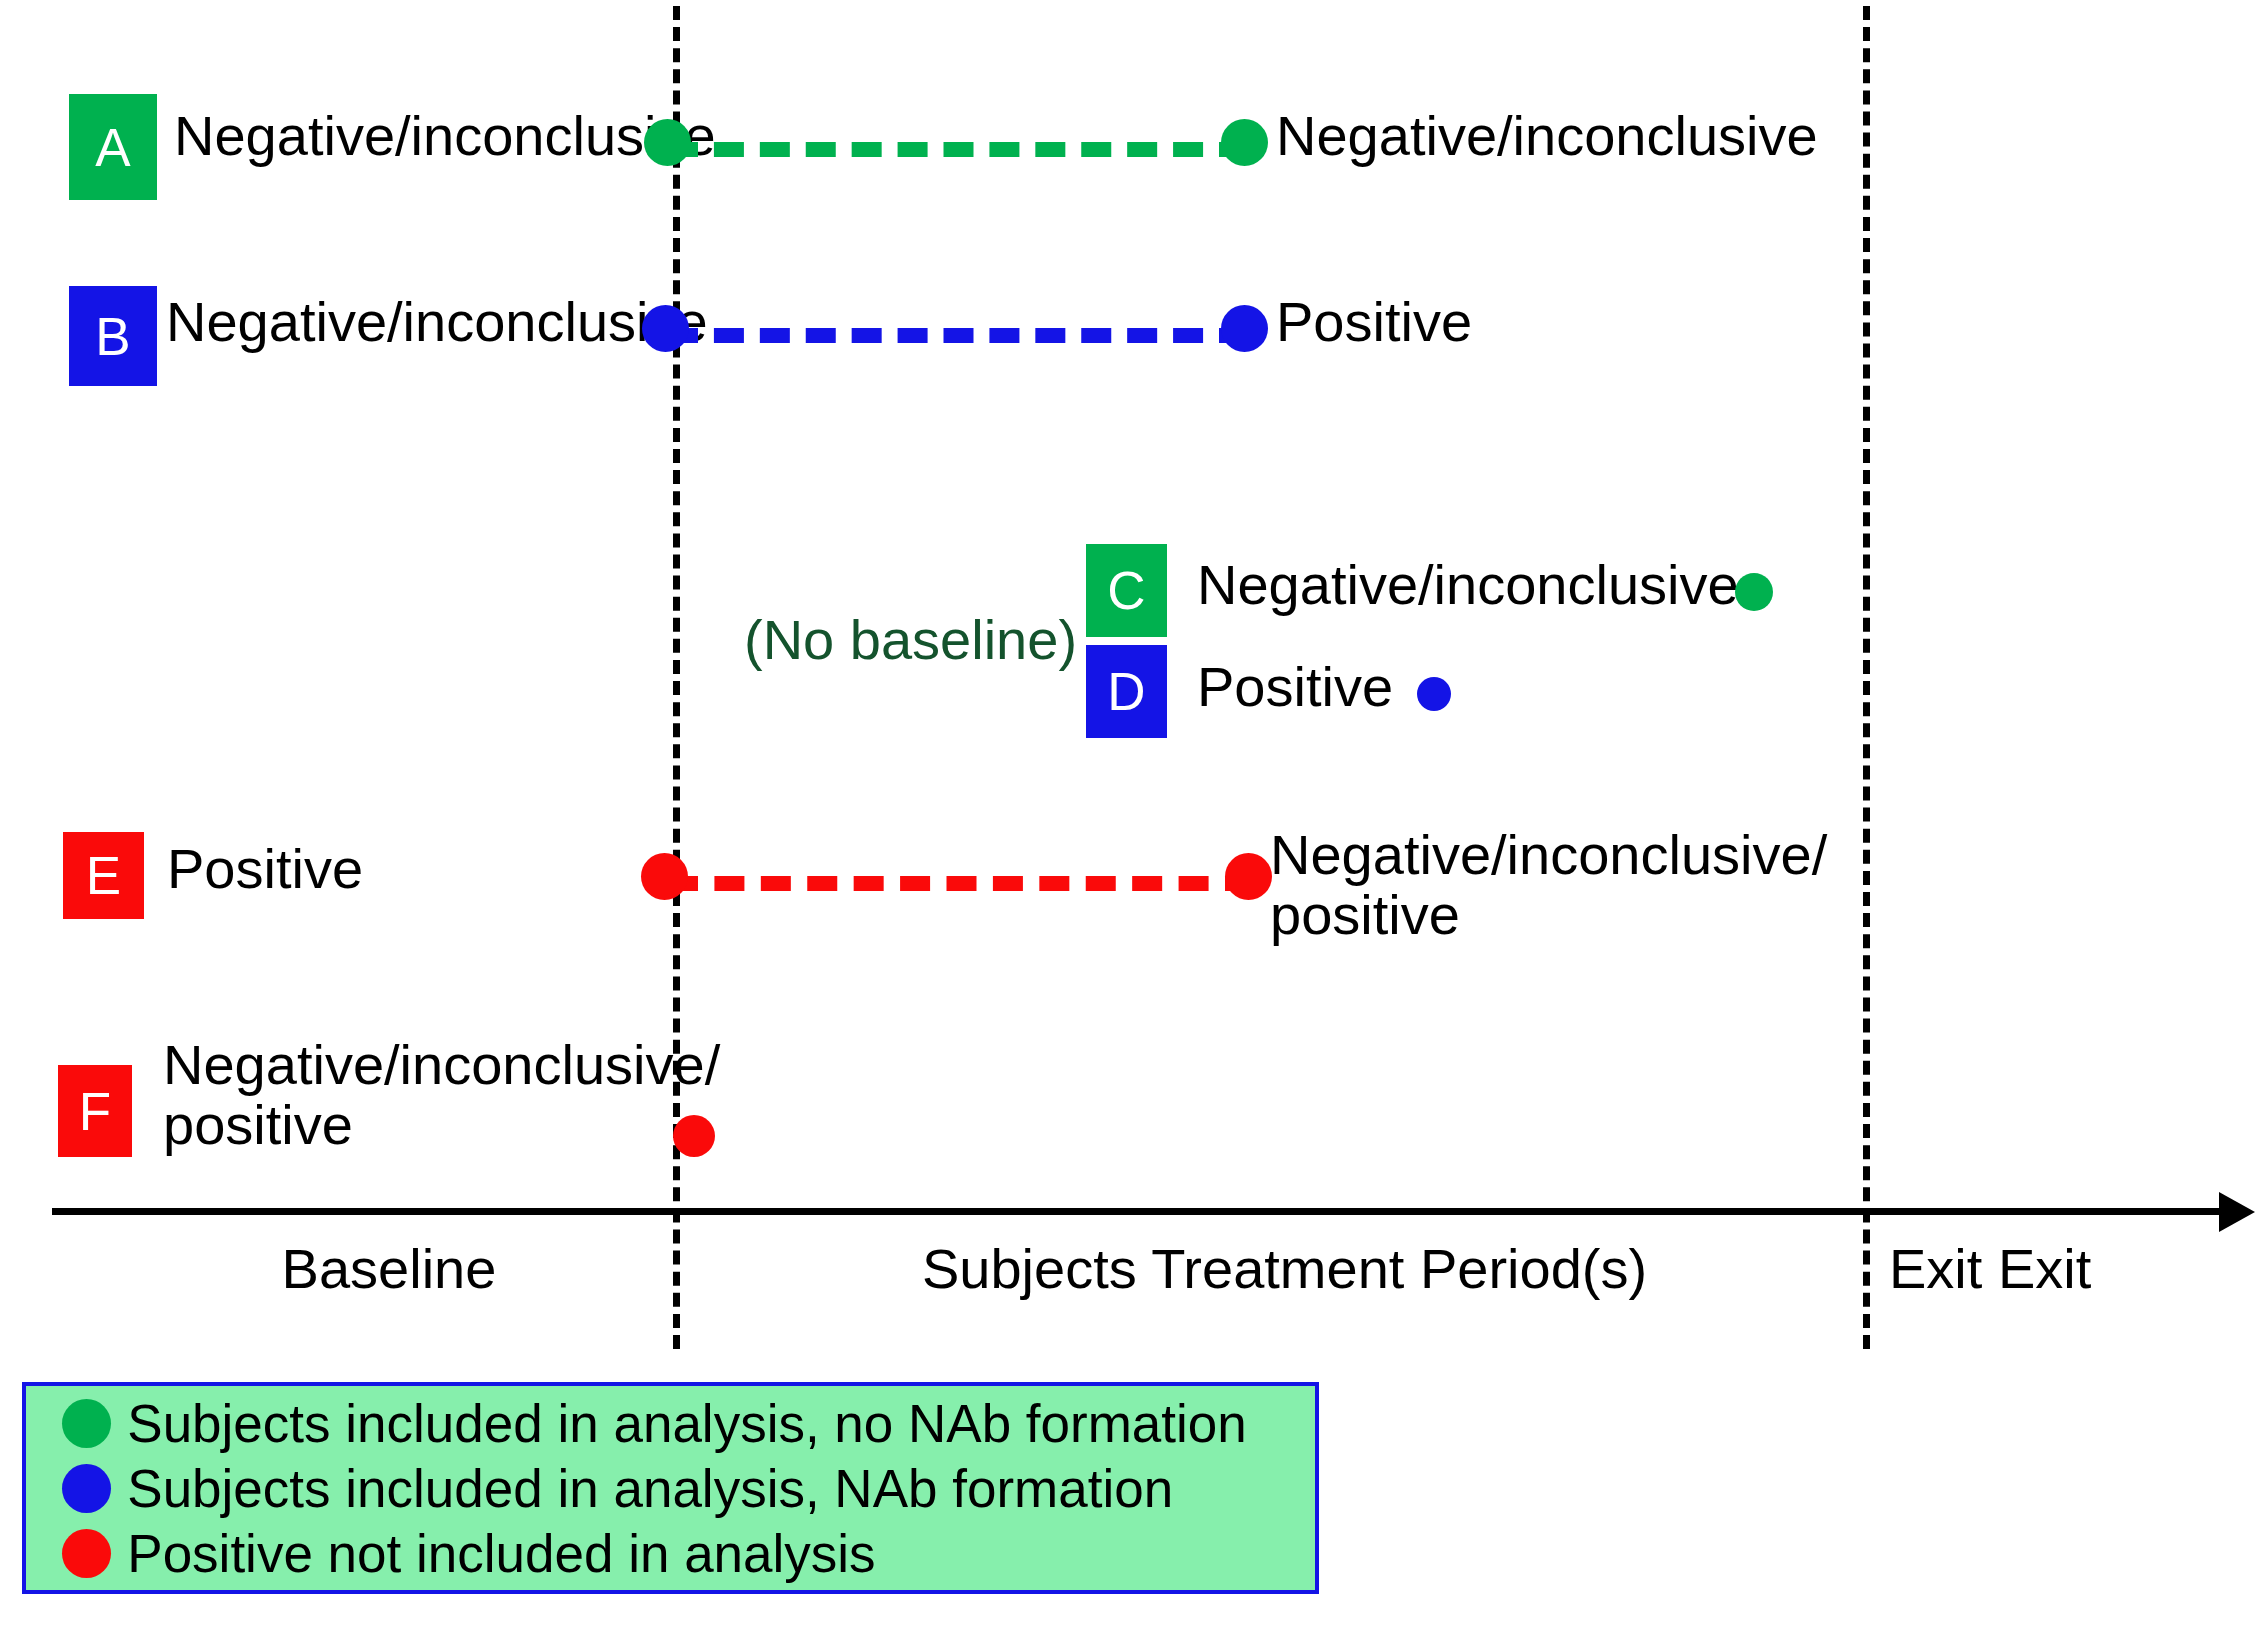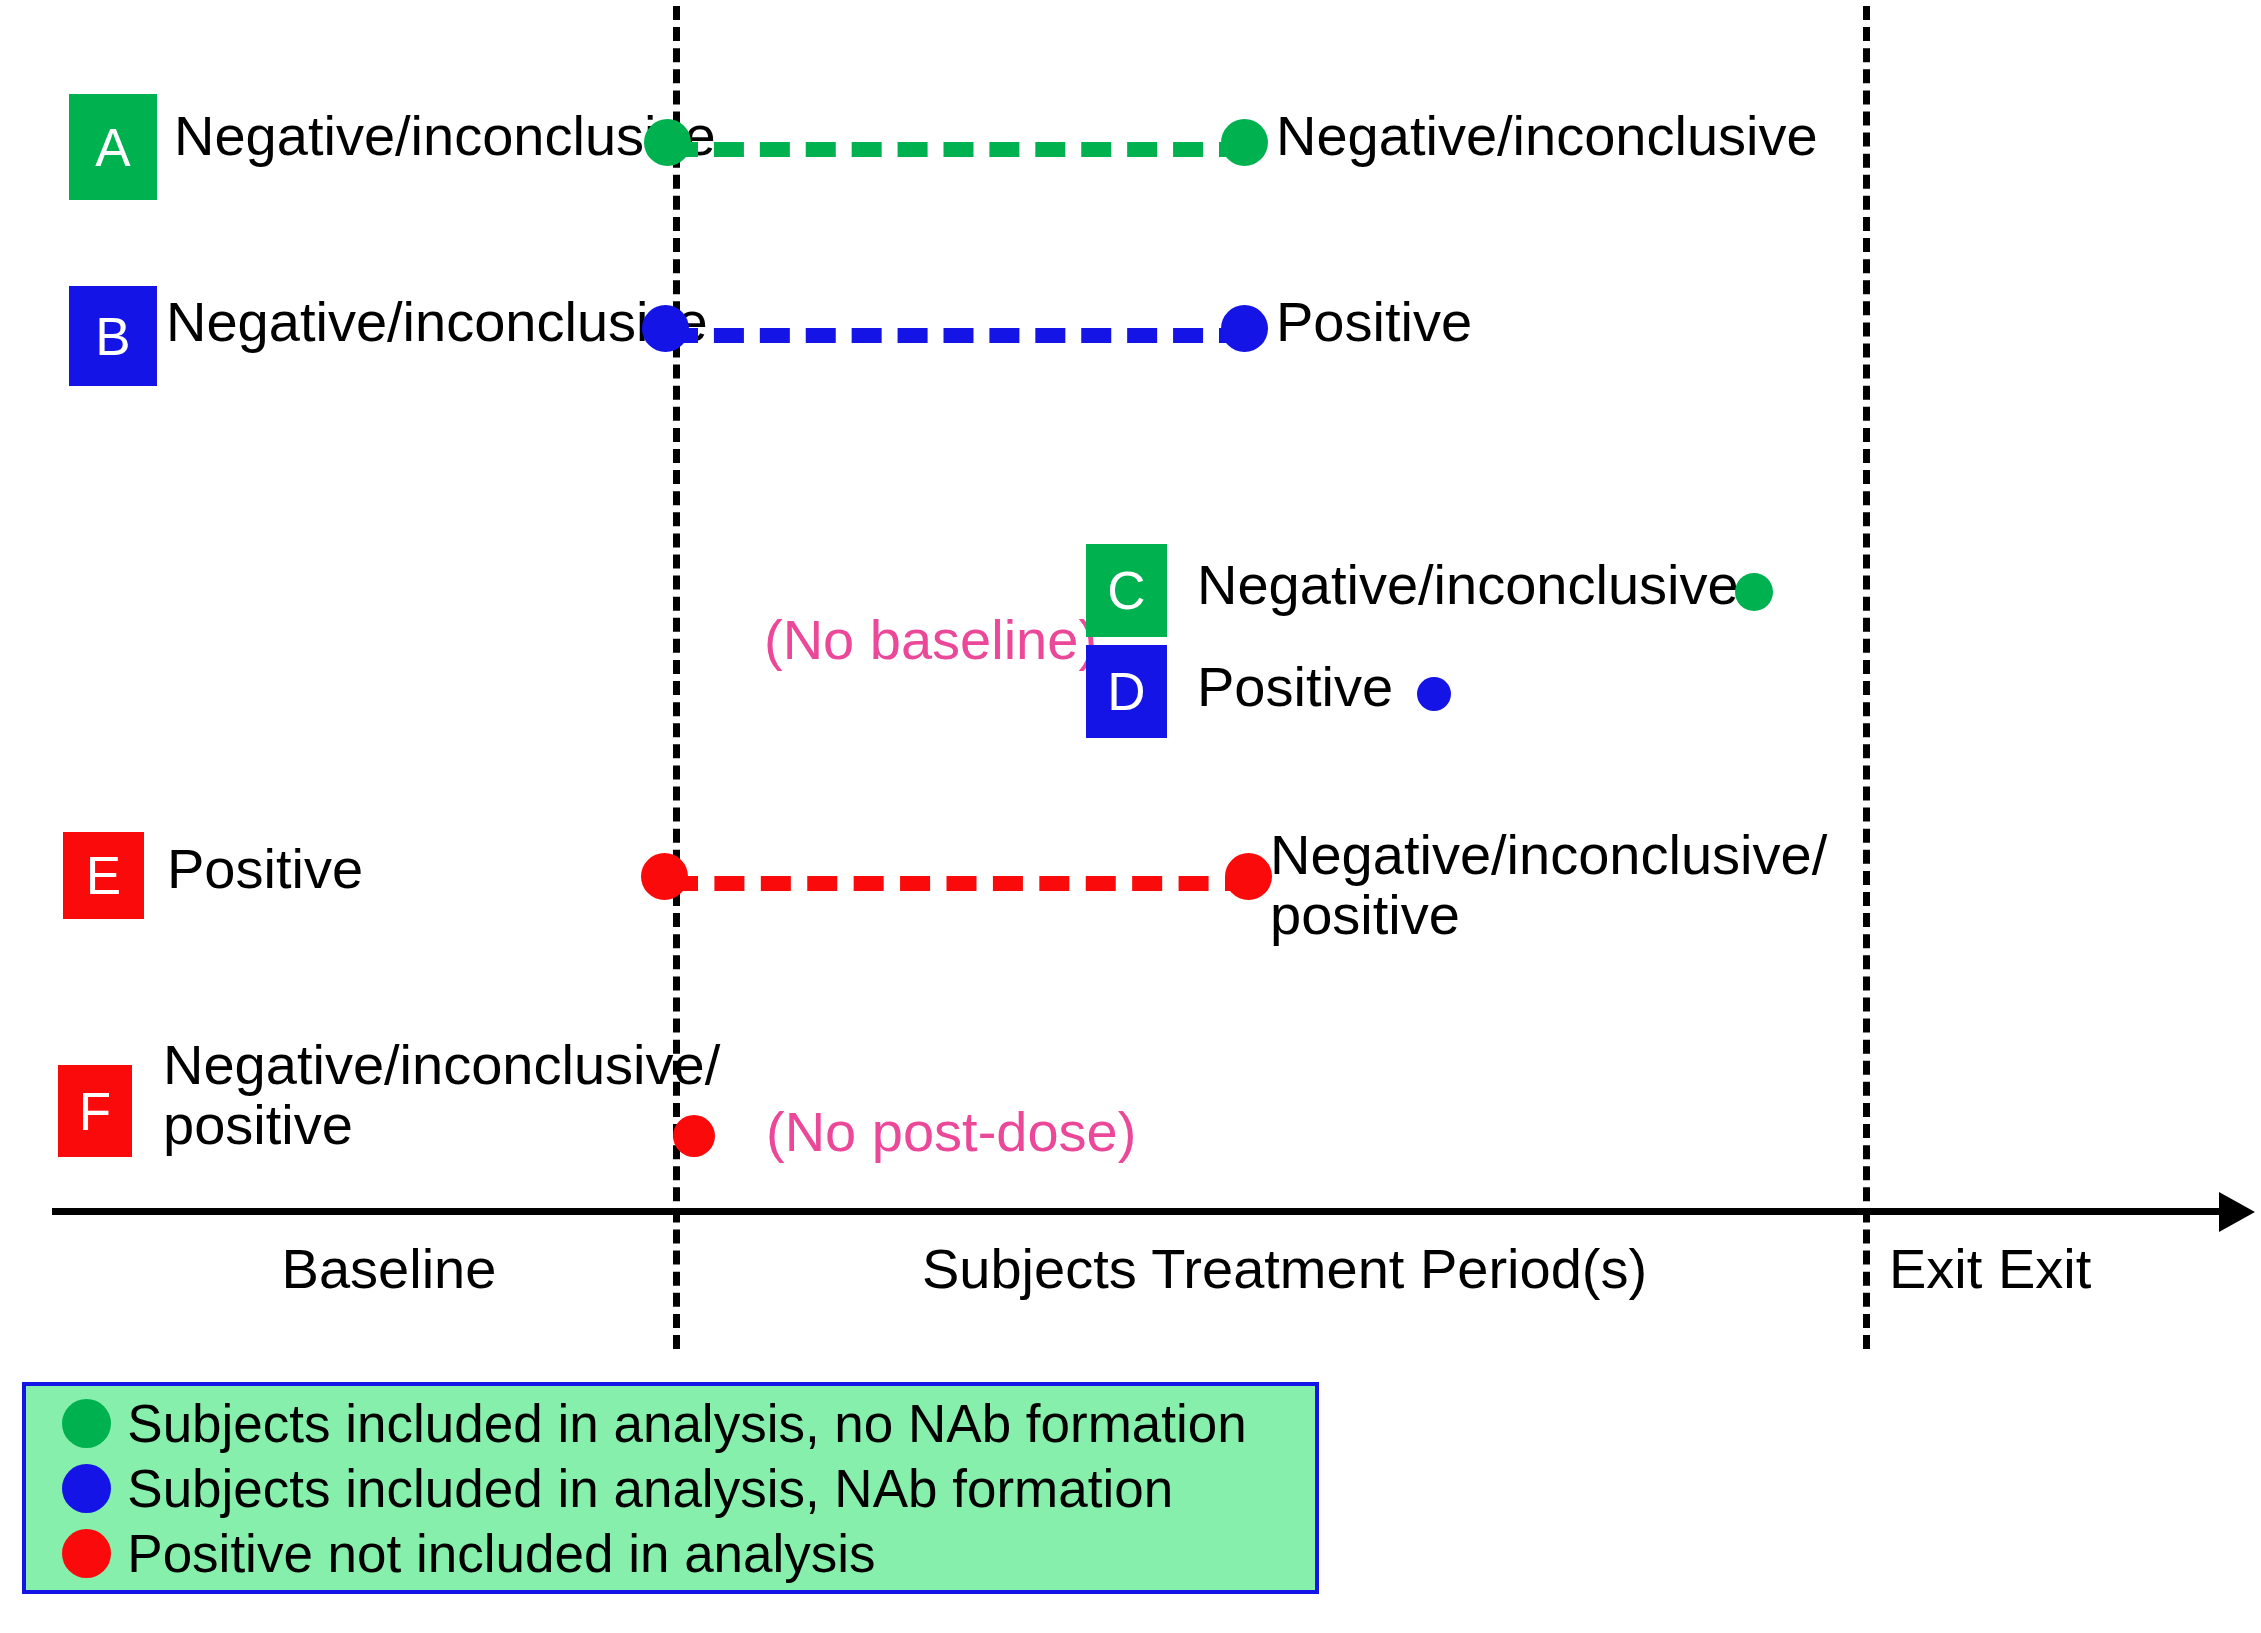--- a/index.html
+++ b/index.html
@@ -38,22 +38,21 @@
     position: absolute;
     font-size: 56px;
     line-height: 1.08;
     white-space: pre-line;
     color: #000000;
   }
   .note {
     position: absolute;
     font-size: 56px;
     line-height: 1.08;
-    color: #ec4899;
-    margin-left: 20px;
+    color: #14532d;
   }
 
   
   .dot {
     position: absolute;
     border-radius: 50%;
   }
   .dot.green { background: #00B14F; }
   .dot.blue  { background: #1414E6; }
   .dot.red   { background: #FA0A0A; }
@@ -160,21 +159,20 @@
   <div class="connector red" style="left:668px; top:876px; width:587px;"></div>
   <div class="dot red" style="left:641px; top:853px; width:47px; height:47px;"></div>
   <div class="dot red" style="left:1225px; top:853px; width:47px; height:47px;"></div>
   <div class="rowlabel" style="left:1270px; top:825px;">Negative/inconclusive/
 positive</div>
 
   <div class="badge red" style="left:58px; top:1065px; width:74px; height:92px;">F</div>
   <div class="rowlabel" style="left:163px; top:1035px;">Negative/inconclusive/
 positive</div>
   <div class="dot red" style="left:673px; top:1115px; width:42px; height:42px;"></div>
-  <div class="note" style="left:746px; top:1102px;">(No post-dose)</div>
 
   <div class="axis-line" style="left:52px; top:1208px; width:2168px;"></div>
   <div class="axis-arrow" style="left:2219px; top:1192px;"></div>
 
   <div class="axis-caption" style="left:174px; top:1238px; width:430px;">Baseline</div>
 
   <div class="axis-caption" style="left:715px; top:1238px; width:1139px;">Subjects Treatment Period(s)</div>
 
   <div class="axis-caption" style="left:1889px; top:1238px; width:360px; text-align:left;">Exit  Exit</div>
 

